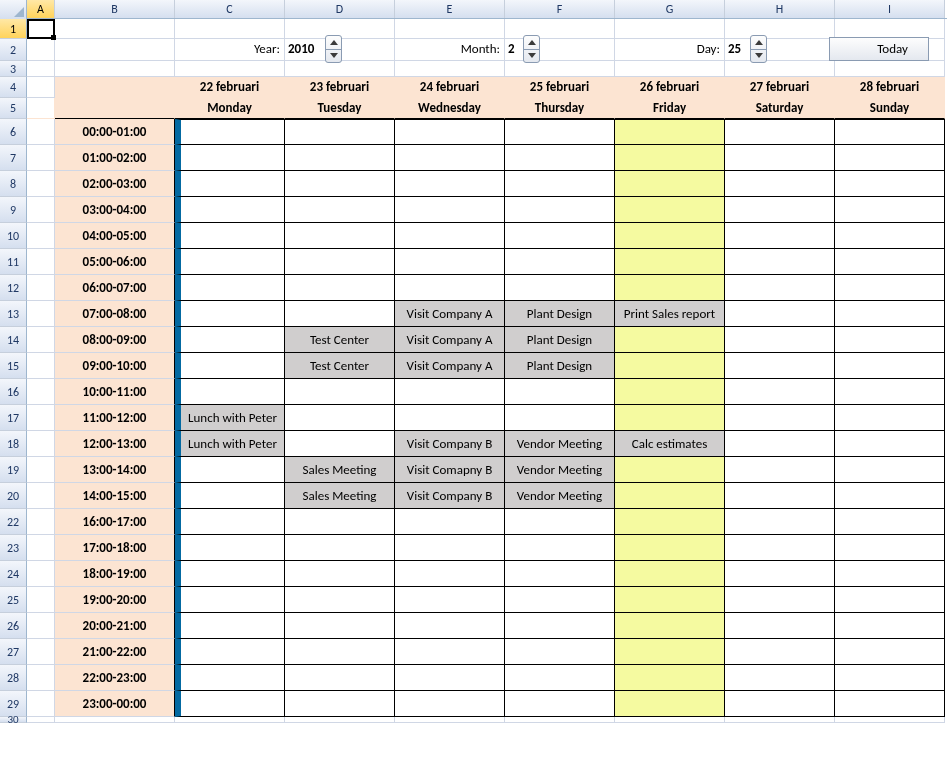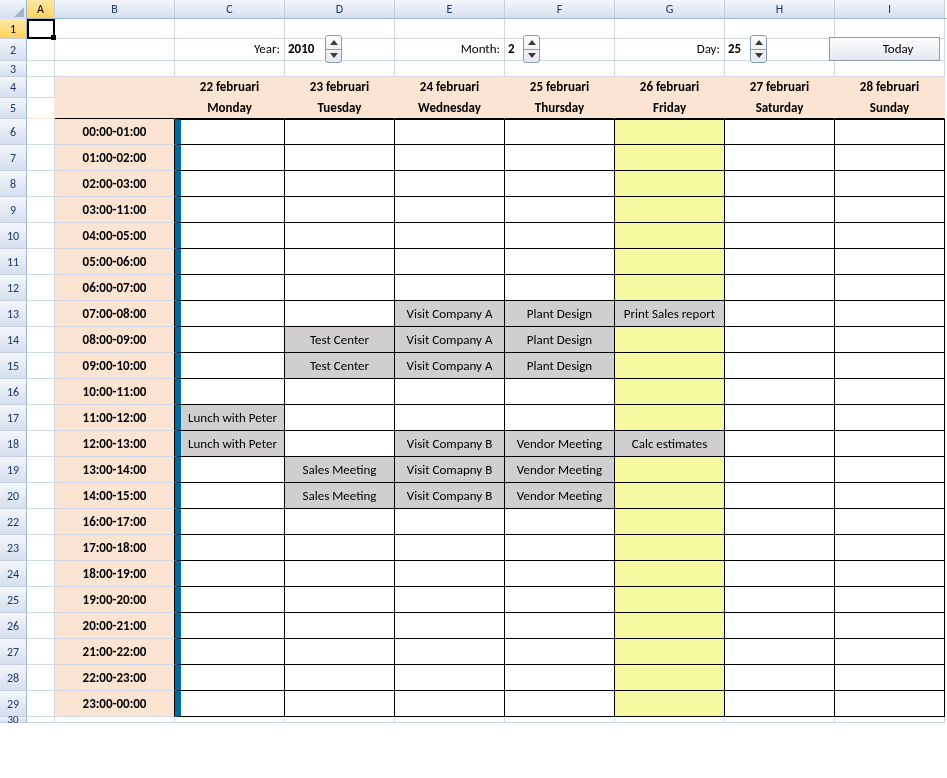--- a/index.html
+++ b/index.html
@@ -152,21 +152,21 @@
   }
   .spinbtn .half{flex:1;display:flex;align-items:center;justify-content:center;}
   .spinbtn .half:first-child{border-bottom:1px solid #8a9bb2;}
   .spin-up,.spin-down{width:0;height:0;border-left:4px solid transparent;border-right:4px solid transparent;}
   .spin-up{border-bottom:5px solid #3b3b3b;}
   .spin-down{border-top:5px solid #3b3b3b;}
 
   .todaybtn {
     position:absolute;
     top:-2px; left:-6px;
-    width:111px; height:24px;
+    width:100px; height:24px;
     background: linear-gradient(#fdfdfd,#e4e8ef);
     border:1px solid #8a9bb2;
     text-align:center;
     line-height:22px;
     font-size:13px;
     z-index:3;
     padding-left:27px;
   }
 
   
@@ -323,21 +323,21 @@
         <div class="cell cD gridcell"></div>
         <div class="cell cE gridcell"></div>
         <div class="cell cF gridcell"></div>
         <div class="cell cG gridcell today"></div>
         <div class="cell cH gridcell"></div>
         <div class="cell cI gridcell"></div>
       </div>
       <div class="row rData">
         <div class="rowhdr">9</div>
         <div class="cell cA"></div>
-        <div class="cell cB timecell">03:00-11:00</div>
+        <div class="cell cB timecell">03:00-04:00</div>
         <div class="cell cC gridcell first"></div>
         <div class="cell cD gridcell"></div>
         <div class="cell cE gridcell"></div>
         <div class="cell cF gridcell"></div>
         <div class="cell cG gridcell today"></div>
         <div class="cell cH gridcell"></div>
         <div class="cell cI gridcell"></div>
       </div>
       <div class="row rData">
         <div class="rowhdr">10</div>

